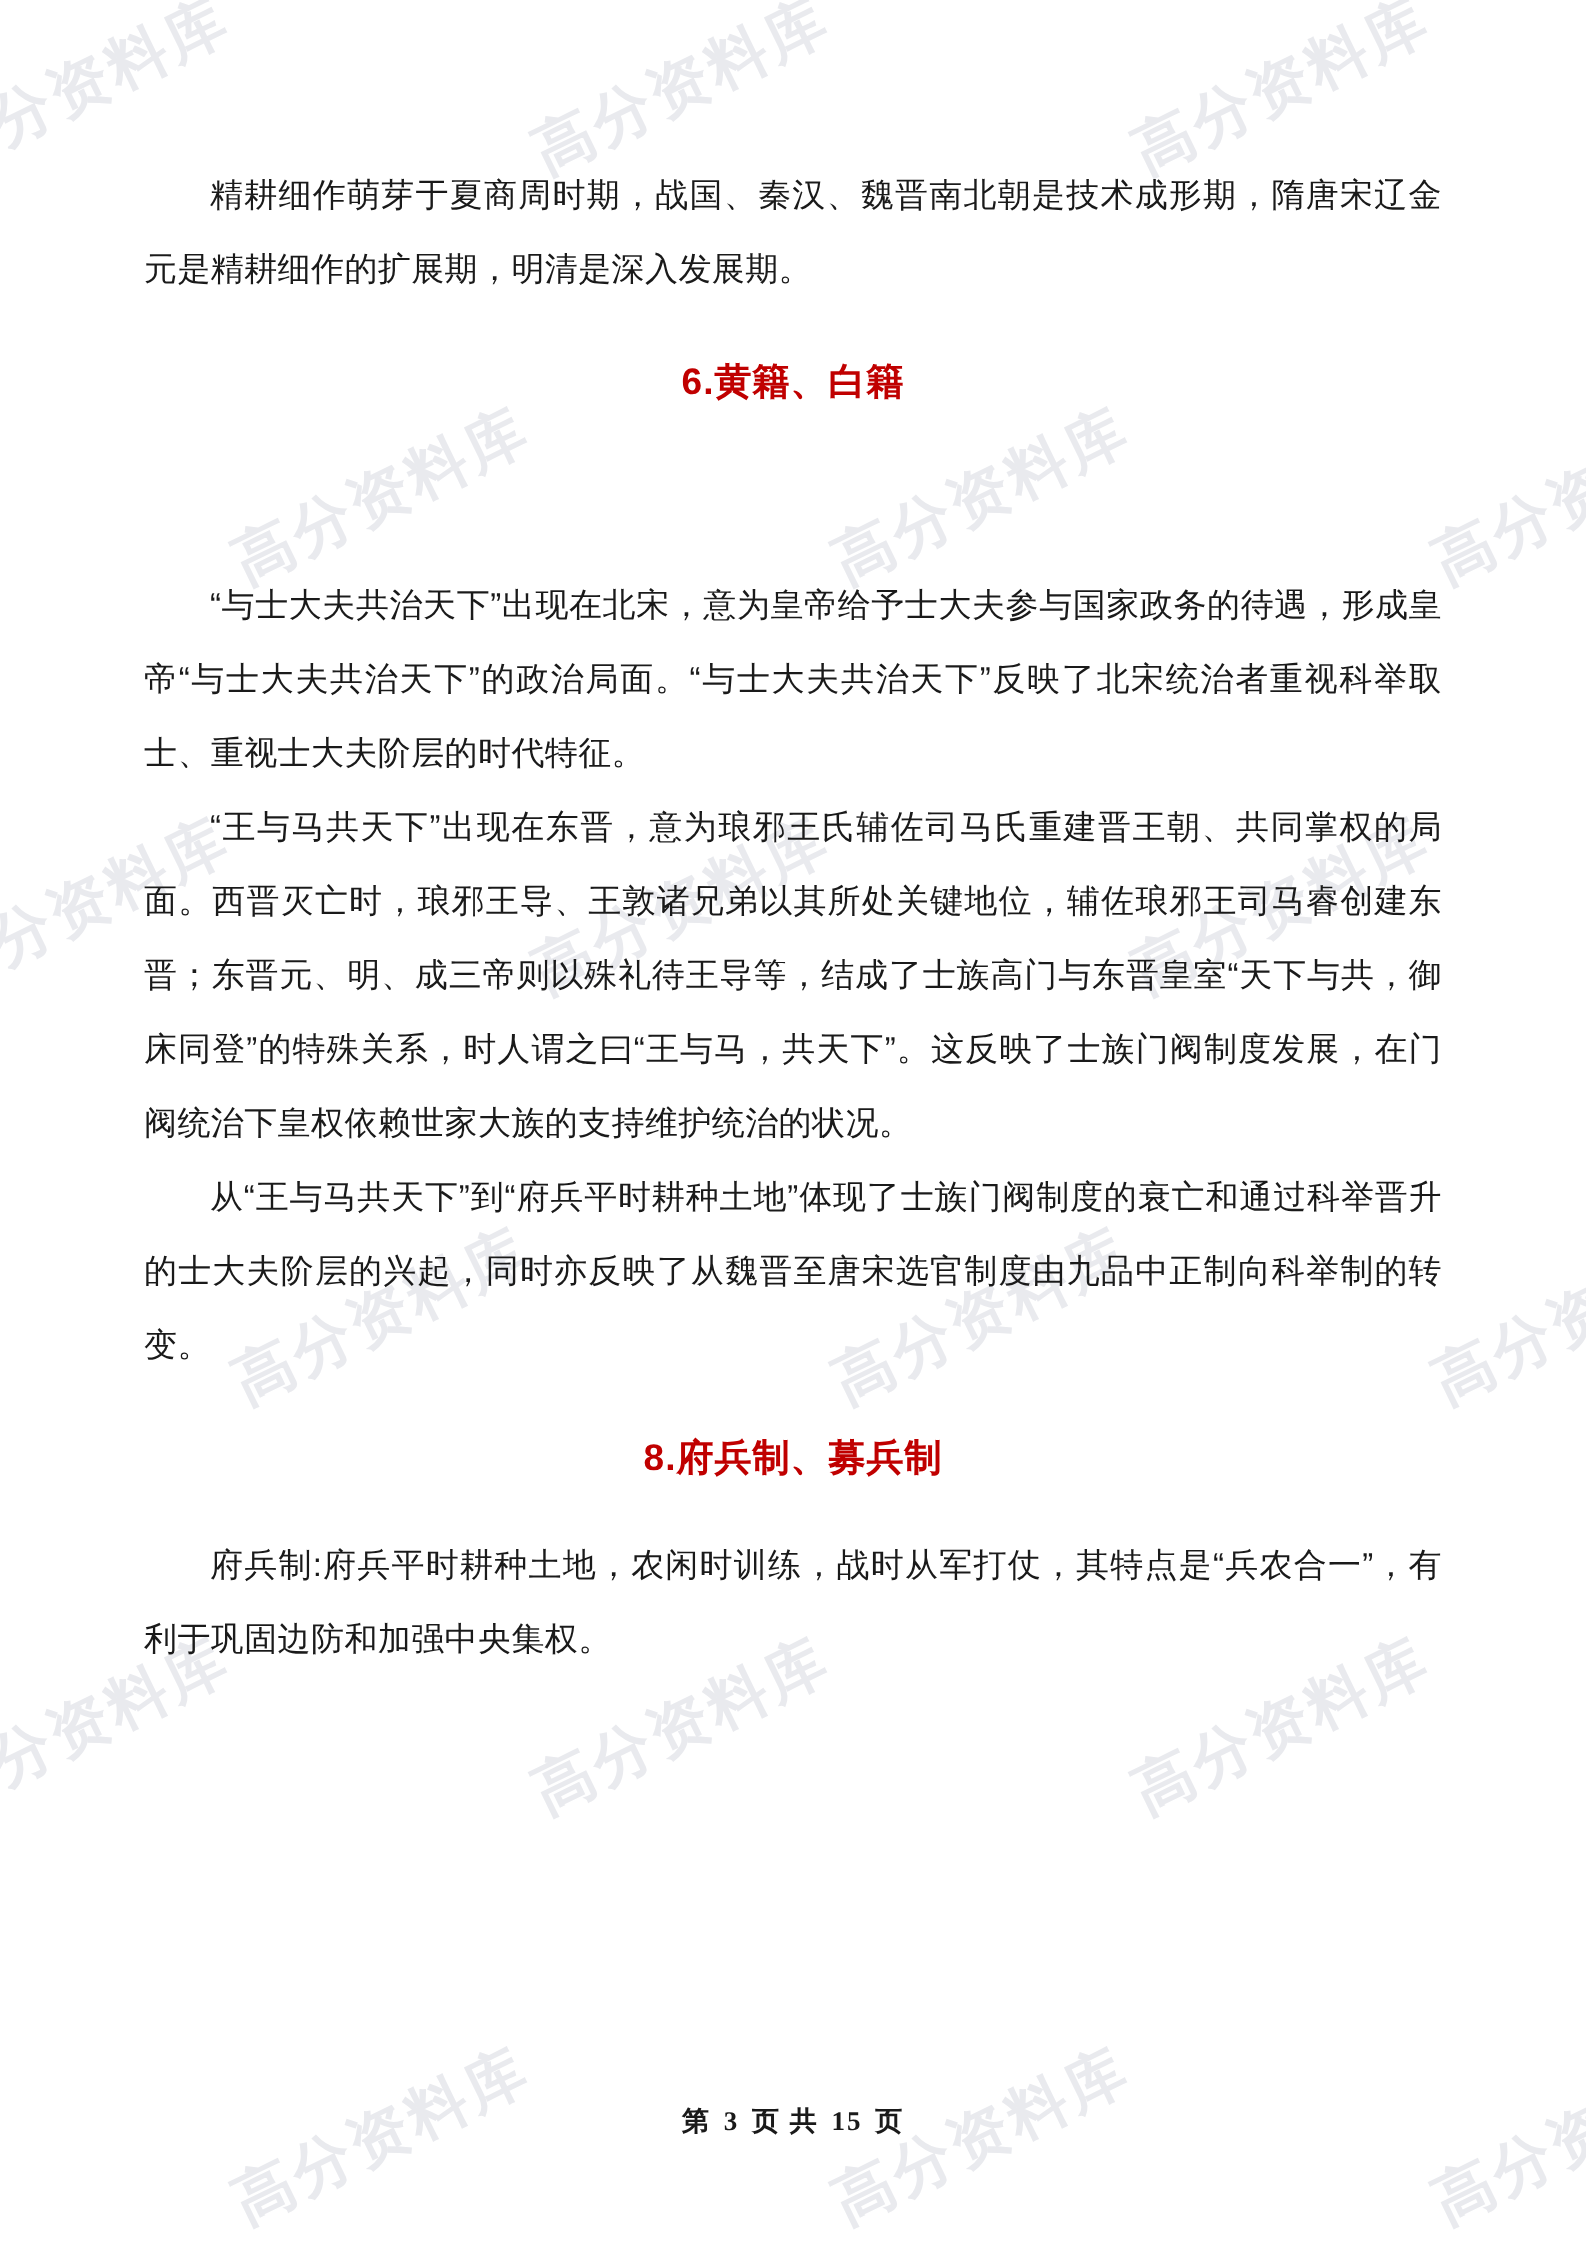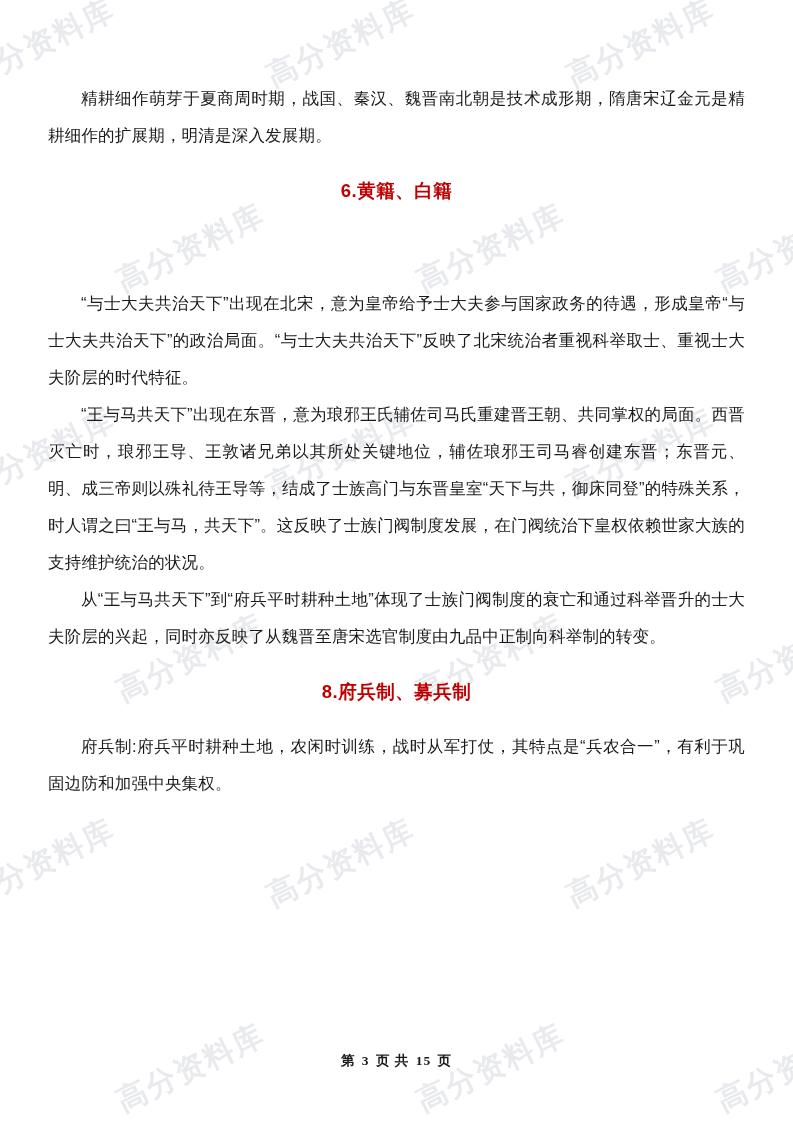--- a/index.html
+++ b/index.html
@@ -34,21 +34,21 @@
     white-space: nowrap;
     transform: rotate(-26deg);
     transform-origin: left top;
     user-select: none;
   }
 
   
   .content {
     position: relative;
     z-index: 1;
-    padding: 0 48px;
+    padding: 0 72px;
     box-sizing: border-box;
     height: 100%;
   }
 
   .para {
     font-size: 16.5px;
     line-height: 37px;
     color: #1a1a1a;
     text-align: justify;
     text-justify: inter-ideograph;

